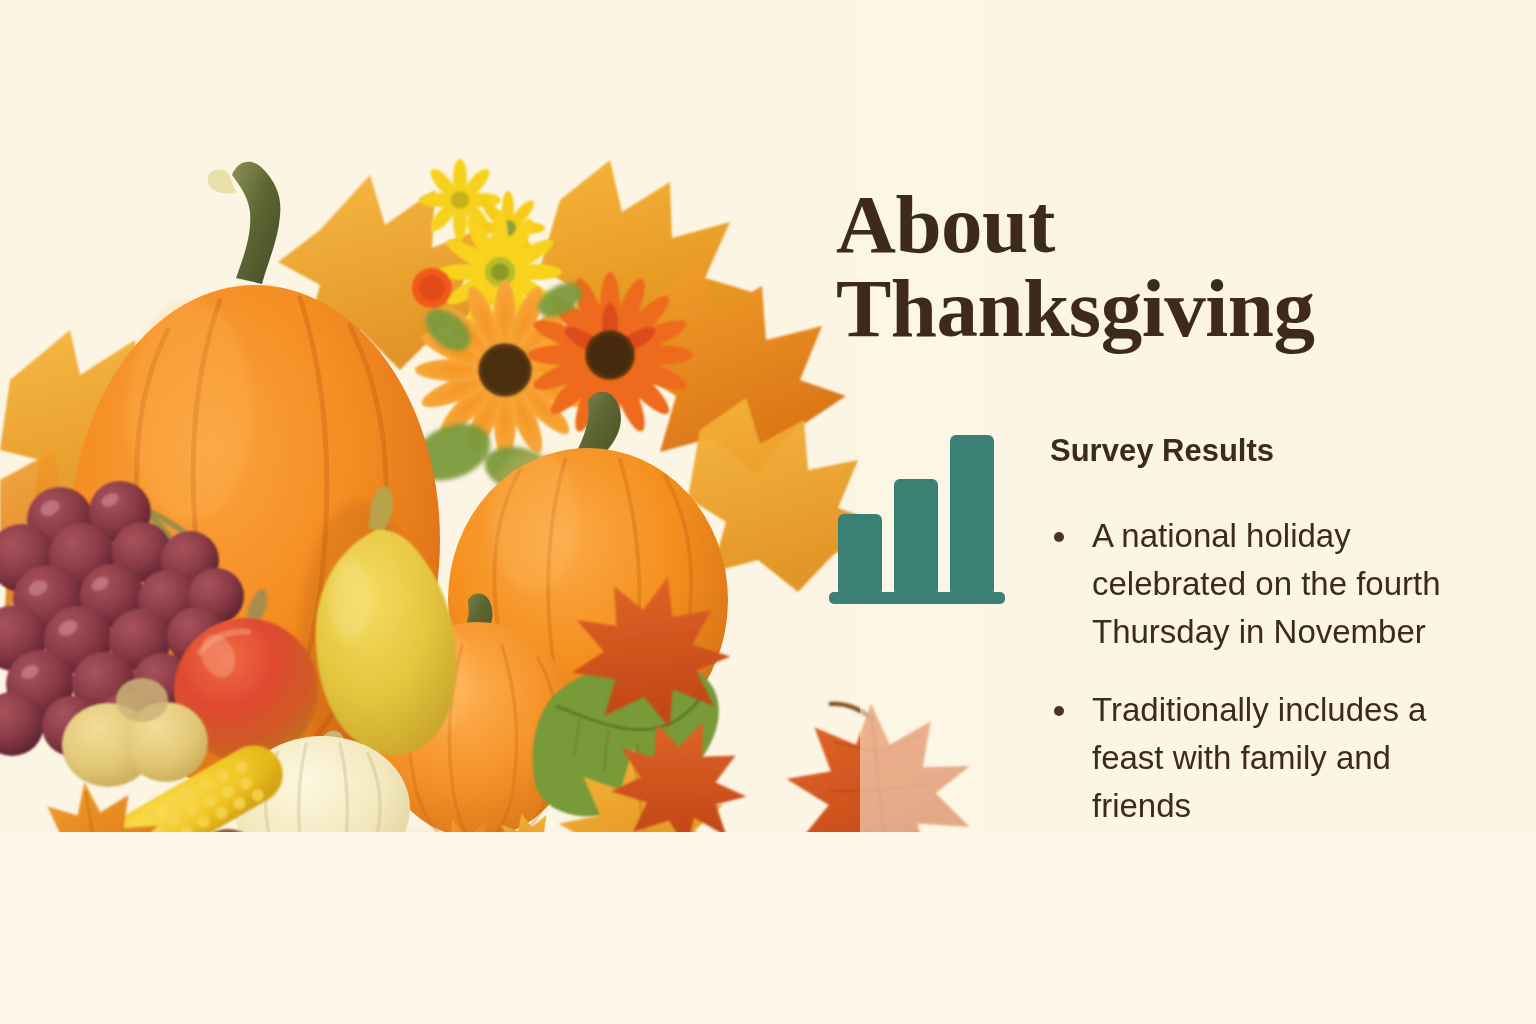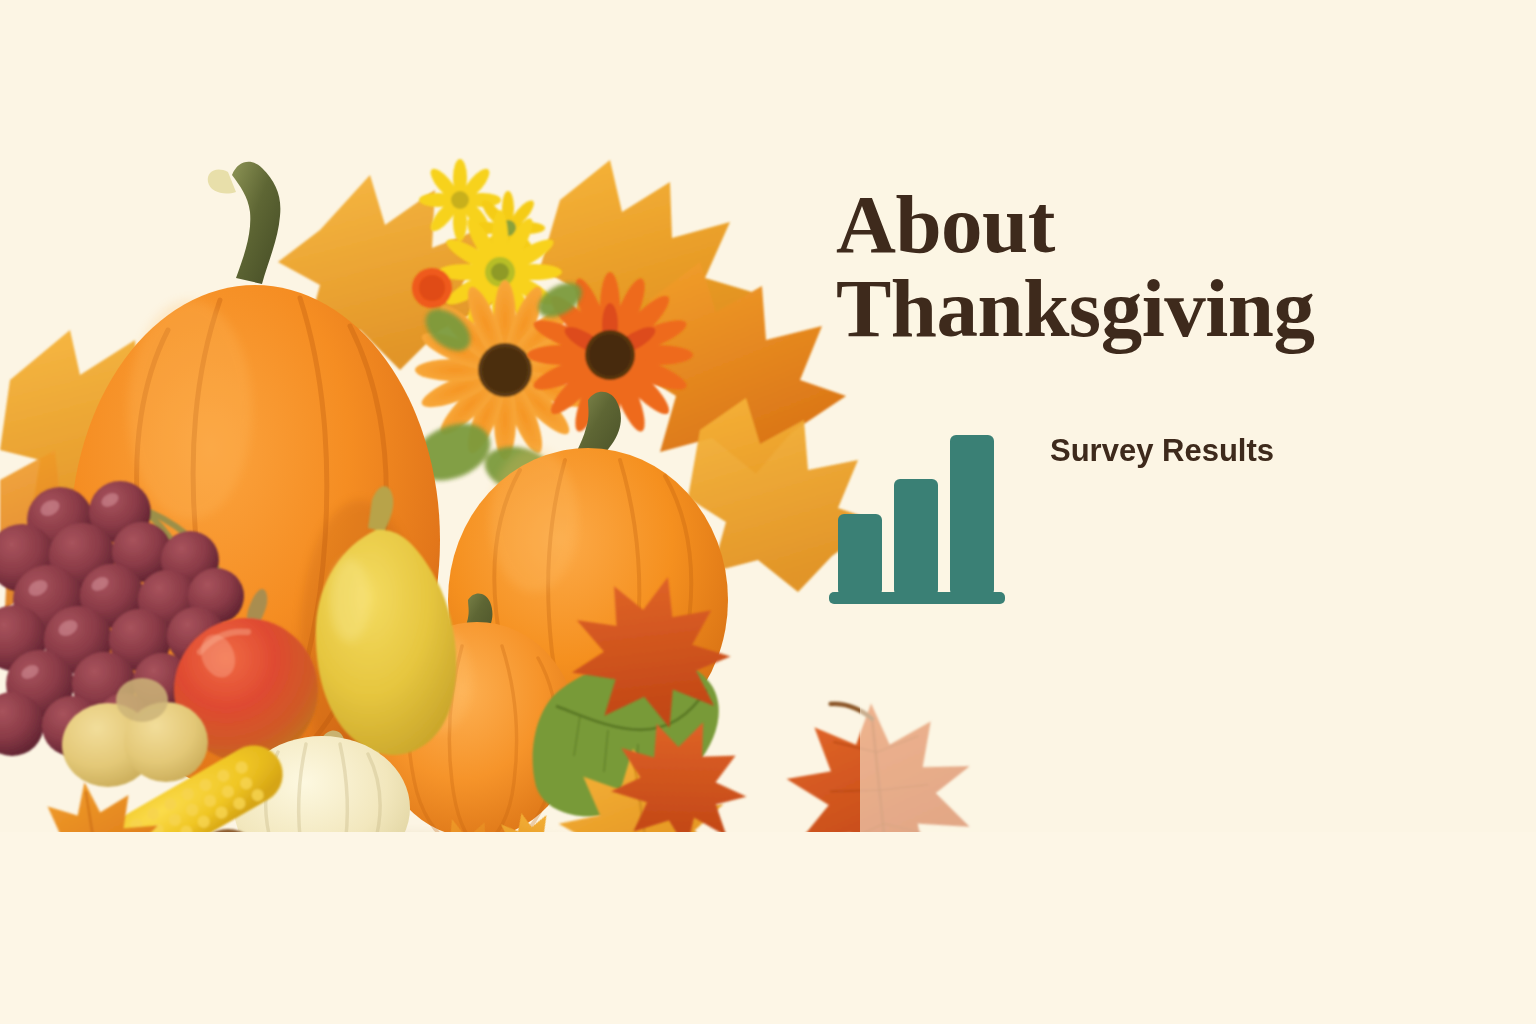--- a/index.html
+++ b/index.html
@@ -537,14 +537,24 @@
         <rect x="12" y="86" width="44" height="82" rx="6"></rect>
         <rect x="68" y="51" width="44" height="117" rx="6"></rect>
         <rect x="124" y="7" width="44" height="161" rx="6"></rect>
         <rect x="3" y="164" width="176" height="12" rx="5"></rect>
       </g>
     </svg>
   </div>
 
   <div class="survey-heading">Survey Results</div>
 
+  <ul class="bullets">
+    <li>
+      <span class="dot"></span>
+      <span>A national holiday celebrated on the fourth Thursday in November</span>
+    </li>
+    <li>
+      <span class="dot"></span>
+      <span>Traditionally includes a feast with family and friends</span>
+    </li>
+  </ul>
 
 </div>
 
 </body></html>

